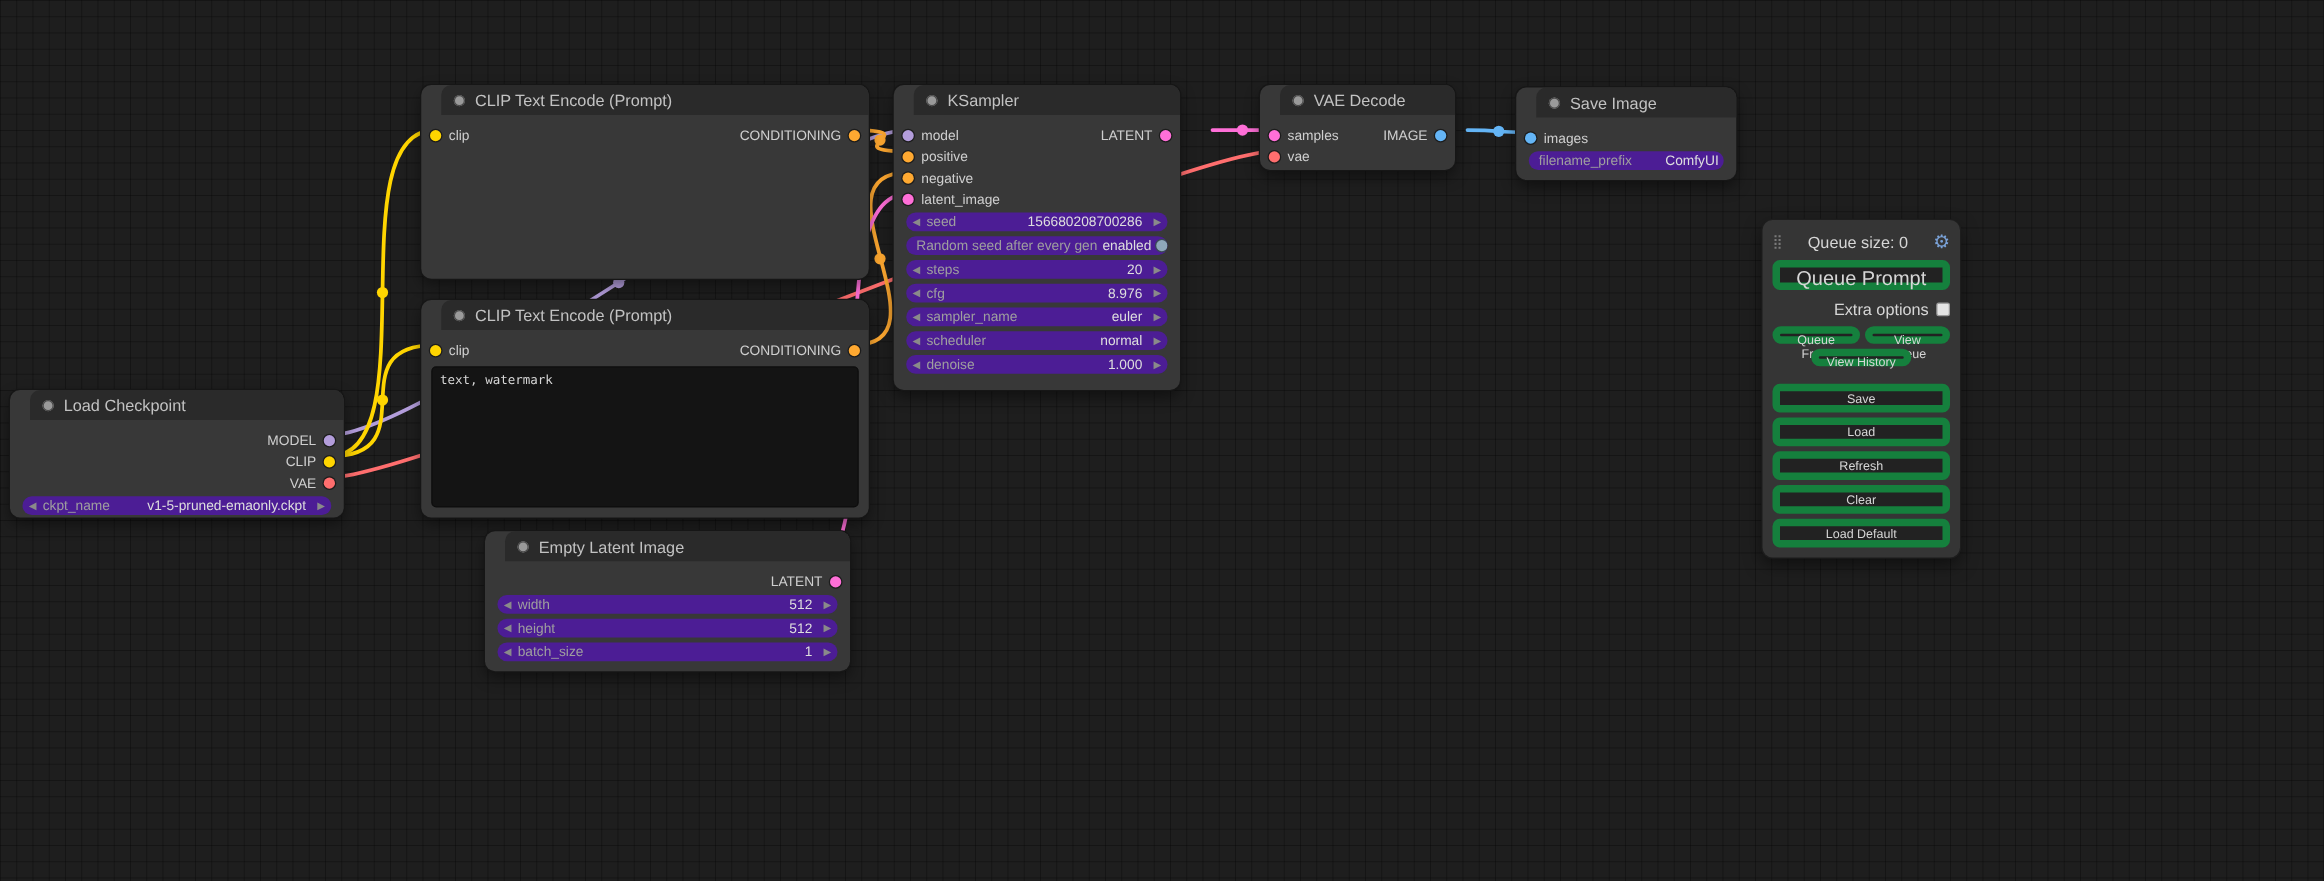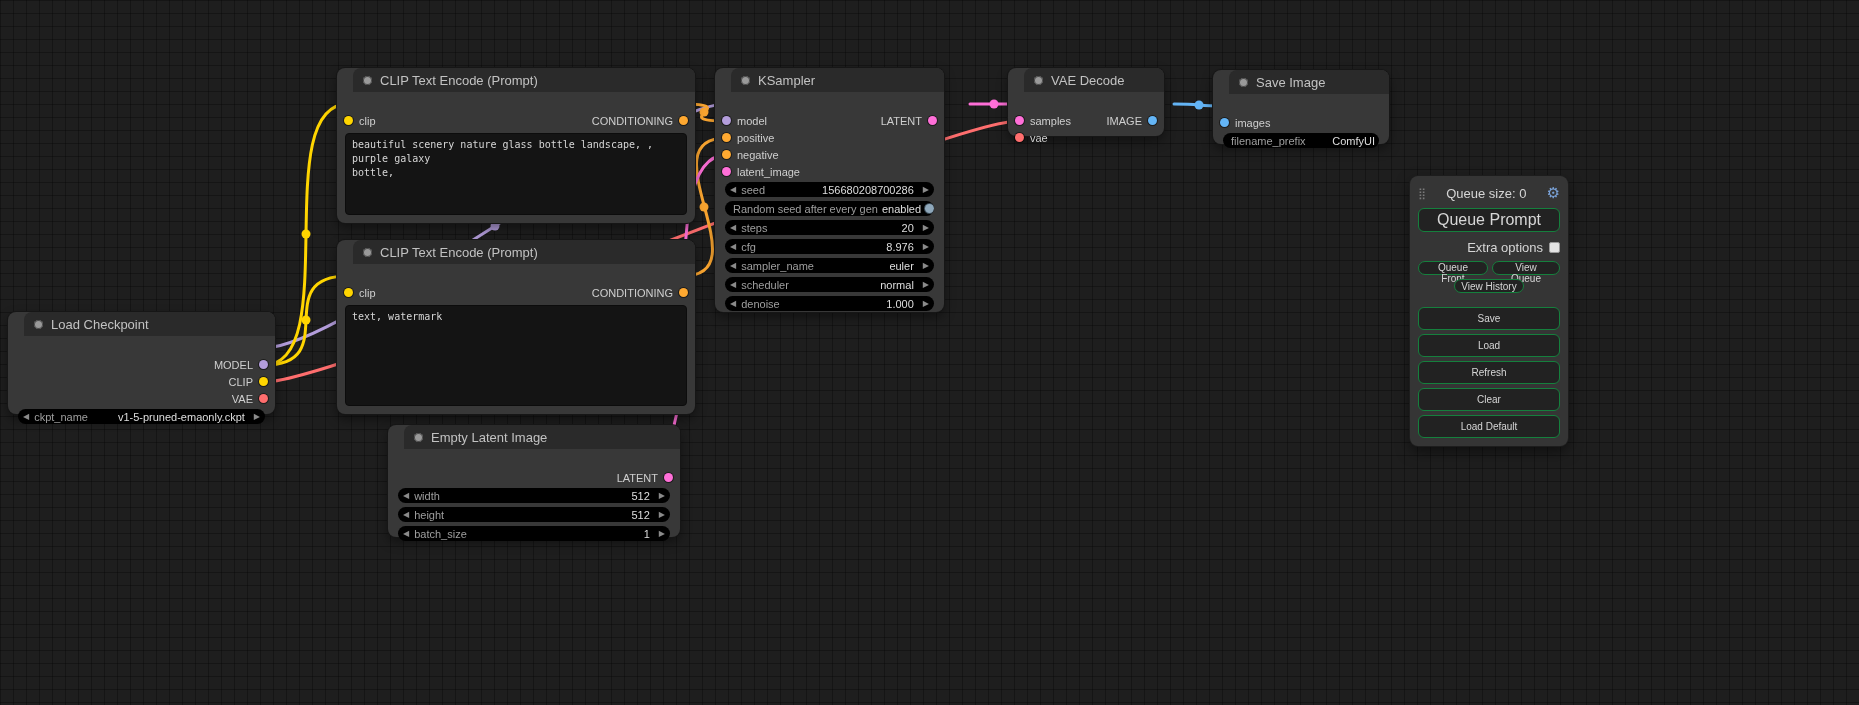--- a/index.html
+++ b/index.html
@@ -19,31 +19,31 @@
     position:absolute;z-index:2;background:#383838;border-radius:8px;
     box-shadow:0 0 0 1px #161616, 0 5px 12px rgba(0,0,0,0.45);
     display:flex;flex-direction:column;
   }
   .node-title{
     height:24px;flex:none;background:#2a2a2a;border-radius:8px 8px 0 0;
     display:flex;align-items:center;gap:8px;padding:0 10px;
     font-size:13px;color:#c2c2c2;white-space:nowrap;overflow:hidden;margin-left:16px;
   }
   .title-dot{width:9px;height:9px;border-radius:50%;background:#9a9a9a;box-shadow:inset 0 0 0 1px #4a4a4a;flex:none;}
-  .slots{padding-top:20px;}
+  .slots{padding-top:8px;}
   .slot{height:17px;display:flex;align-items:center;gap:6px;padding:0 7px;font-size:11px;color:#cfcfcf;}
   .slot.out{justify-content:flex-end;}
   .slot-split{display:flex;justify-content:space-between;}
   .slot-split .slot{flex:1;}
   .dot{width:9px;height:9px;border-radius:50%;flex:none;box-shadow:0 0 0 1px rgba(0,0,0,0.5);}
   .c-model{background:#B39DDB;} .c-clip{background:#FFD500;} .c-vae{background:#FF6E6E;}
   .c-cond{background:#FFA931;} .c-latent{background:#FF6FD8;} .c-image{background:#64B5F6;}
   .widgets{padding:2px 10px 0 10px;}
   .widget{
-    height:15px;background:#000000;border-radius:8px;margin-bottom:4px;
+    height:15px;background:#4c1d95;border-radius:8px;margin-bottom:4px;
     display:flex;align-items:center;font-size:11px;color:#aaa;overflow:hidden;
   }
   .warrow{flex:none;font-size:8px;color:#8a8a8a;padding:0 5px;line-height:15px;}
   .wlabel{flex:none;color:#9f9f9f;}
   .wspacer{flex:1;}
   .wvalue{flex:none;color:#dedede;padding:0 4px;white-space:nowrap;}
   .toggle-dot{flex:none;width:9px;height:9px;border-radius:50%;background:#8ea7ba;box-shadow:0 0 0 1px #3a4a55;margin:0 4px 0 0;}
   .pad-left{padding-left:8px;}
   .textarea{
     flex:1;margin:4px 8px 8px 8px;background:#141414;border:1px solid #0c0c0c;border-radius:4px;
@@ -54,21 +54,21 @@
   .menu{
     position:absolute;z-index:3;background:#353535;border-radius:8px;padding:8px;
     box-shadow:0 0 0 1px #1d1d1d, 0 6px 14px rgba(0,0,0,0.5);
     display:flex;flex-direction:column;font-size:13px;color:#d6d6d6;
   }
   .menu-header{display:flex;align-items:center;justify-content:space-between;margin-bottom:6px;}
   .drag-handle{color:#7a7a7a;font-size:11px;cursor:grab;}
   .queue-size{color:#d6d6d6;}
   .gear{color:#7aa2d8;font-size:15px;cursor:pointer;}
   .btn{
-    background:#222;border:1px solid #15803d;border-radius:6px;color:#d6d6d6;
+    background:#222;border:6px solid #15803d;border-radius:6px;color:#d6d6d6;
     font-family:"Liberation Sans", sans-serif;cursor:pointer;display:block;width:100%;
   }
   .btn.big{font-size:16px;height:24px;margin-bottom:6px;}
   .btn.med{font-size:10px;height:23px;margin-top:4px;}
   .btn.small{font-size:10px;height:14px;border-radius:8px;width:auto;padding:0 6px;line-height:11px;}
   .extra-row{display:flex;align-items:center;justify-content:flex-end;gap:6px;margin:2px 0 6px 0;font-size:13px;}
   .checkbox{width:11px;height:11px;background:#e4e4e4;border-radius:2px;border:1px solid #9a9a9a;}
   .small-row{display:flex;justify-content:space-between;gap:4px;margin-bottom:4px;}
   .small-row.center{justify-content:center;margin-bottom:10px;}
 </style>
@@ -139,22 +139,20 @@
         <div class="slot">
           <span class="dot c-clip"></span>
           <span>clip</span>
         </div>
         <div class="slot out">
           <span>CONDITIONING</span>
           <span class="dot c-cond"></span>
         </div>
       </div>
     </div>
-    <div class="textarea">beautiful scenery nature glass bottle landscape, , purple galaxy
-bottle,</div>
   </div>
 
   <div class="node" style="left:337px;top:240px;width:358px;height:174px">
     <div class="node-title">
       <span class="title-dot"></span>
       <span>CLIP Text Encode (Prompt)</span>
     </div>
     <div class="slots">
       <div class="slot-split">
         <div class="slot">

